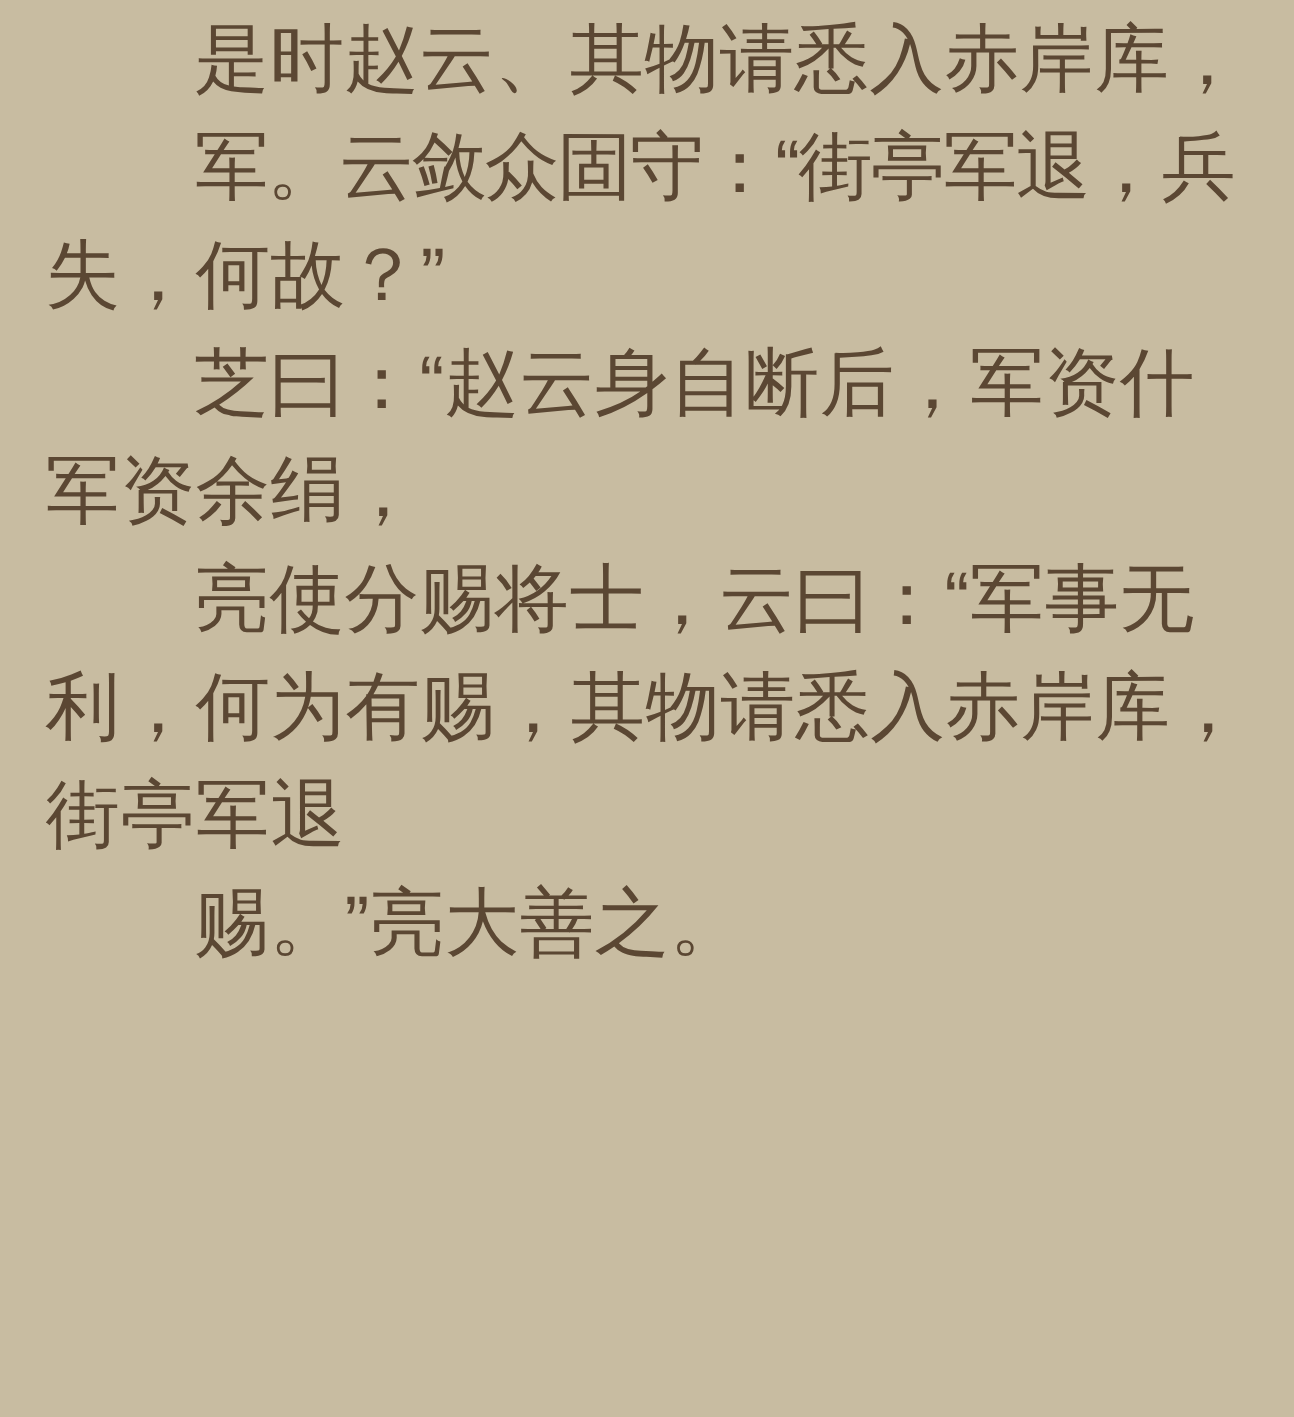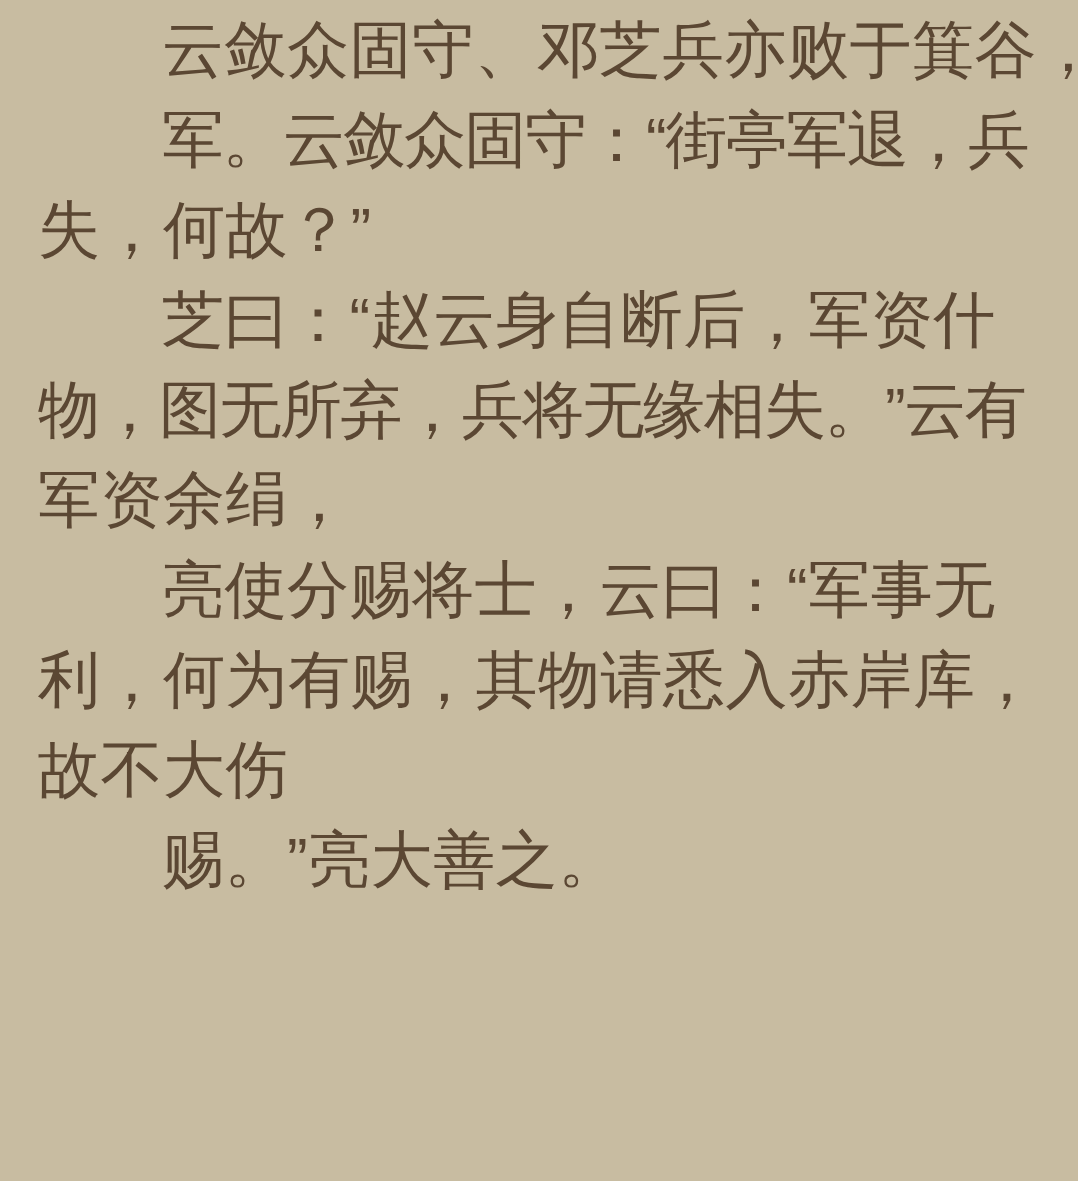--- a/index.html
+++ b/index.html
@@ -33,23 +33,22 @@
   }
   
   .text-line.tight {
     letter-spacing: -1.5px;
   }
 </style>
 </head>
 <body>
 
 <div class="reader-page">
-  <div class="text-line indent">云敛众固守、邓芝兵亦败于箕谷，</div>
+  <div class="text-line indent">是时赵云、其物请悉入赤岸库，</div>
   <div class="text-line indent tight">军。云敛众固守：“街亭军退，兵</div>
   <div class="text-line">失，何故？”</div>
   <div class="text-line indent">芝曰：“赵云身自断后，军资什</div>
-  <div class="text-line tight">物，图无所弃，兵将无缘相失。”云有</div>
   <div class="text-line">军资余绢，</div>
   <div class="text-line indent">亮使分赐将士，云曰：“军事无</div>
   <div class="text-line">利，何为有赐，其物请悉入赤岸库，</div>
-  <div class="text-line">故不大伤</div>
+  <div class="text-line">街亭军退</div>
   <div class="text-line indent">赐。”亮大善之。</div>
 </div>
 
 </body></html>

